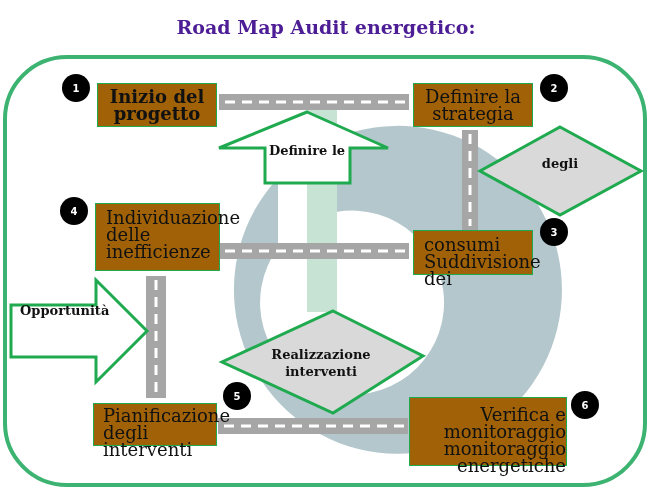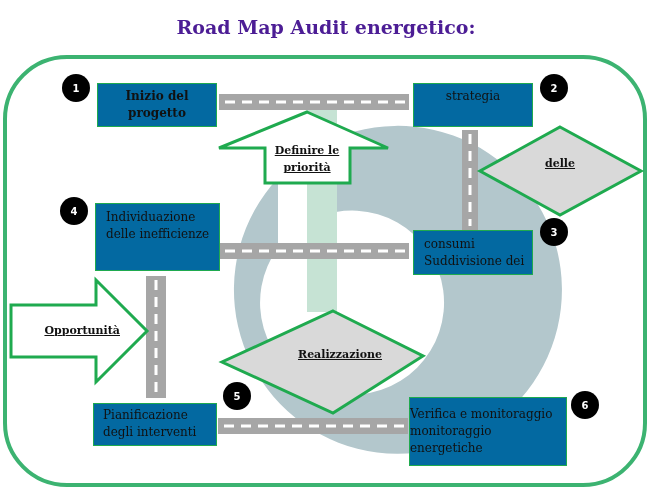--- a/index.html
+++ b/index.html
@@ -1,26 +1,26 @@
 <!DOCTYPE html>
 <html><head>
   <meta charset="utf-8">
   <style>
     html, body { margin: 0; padding: 0; background: #ffffff; }
     body { width: 652px; height: 491px; position: relative; overflow: hidden;
            font-family: "DejaVu Serif", "Liberation Serif", serif; color: #111; }
     .title { position: absolute; left: 0; width: 652px; top: 16px; text-align: center;
              font-family: "DejaVu Serif", serif; font-weight: bold; font-size: 19px; color: #4c1d95; }
     svg.stage { position: absolute; left: 0; top: 0; }
-    .box { position: absolute; background: #0369a1; border: 1.5px solid #1faa4f; box-sizing: border-box;
-           font-size: 12px; line-height: 17px; }
+    .box { position: absolute; background: #a16207; border: 1.5px solid #1faa4f; box-sizing: border-box;
+           font-size: 18px; line-height: 17px; }
     .badge { position: absolute; width: 28px; height: 28px; border-radius: 50%; background: #000;
              color: #fff; font-family: "DejaVu Sans", sans-serif; font-weight: bold; font-size: 10px;
              display: flex; align-items: center; justify-content: center; }
-    .lbl { position: absolute; text-align: center; font-size: 11px; line-height: 17px; font-weight: bold; text-decoration: underline; }
+    .lbl { position: absolute; text-align: center; font-size: 13px; line-height: 17px; font-weight: bold; }
   </style>
 </head>
 <body>
 
 <div class="title">Road Map Audit energetico:</div>
 
 <svg class="stage" width="652" height="491" viewBox="0 0 652 491">
 
   <rect x="5" y="57" width="640" height="428" rx="62" ry="62" fill="none" stroke="#3cb371" stroke-width="4"></rect>
 
@@ -56,51 +56,52 @@
   <polygon points="560,127 641,171 560,215 480,171" fill="#d9d9d9" stroke="#1faa4f" stroke-width="3"></polygon>
 
   <polygon points="333,311 423,356 333,413 222,362" fill="#d9d9d9" stroke="#1faa4f" stroke-width="3"></polygon>
 </svg>
 
 <div class="box" style="left:97px;top:83px;width:120px;height:44px;text-align:center;padding-top:4px;font-weight:bold;">
   <div>Inizio del</div>
   <div>progetto</div>
 </div>
 <div class="box" style="left:413px;top:83px;width:120px;height:44px;text-align:center;padding-top:4px;">
+  <div>Definire la</div>
   <div>strategia</div>
 </div>
 <div class="box" style="left:413px;top:230px;width:120px;height:45px;padding:5px 0 0 10px;">
   <div>consumi</div>
   <div>Suddivisione dei</div>
 </div>
 <div class="box" style="left:95px;top:203px;width:125px;height:68px;padding:5px 0 0 10px;">
   <div>Individuazione</div>
   <div>delle inefficienze</div>
 </div>
 <div class="box" style="left:93px;top:403px;width:124px;height:43px;padding:3px 0 0 9px;">
   <div>Pianificazione</div>
   <div>degli interventi</div>
 </div>
-<div class="box" style="left:409px;top:397px;width:158px;height:69px;text-align:left;padding-top:8px;">
+<div class="box" style="left:409px;top:397px;width:158px;height:69px;text-align:right;padding-top:8px;">
   <div>Verifica e monitoraggio</div>
   <div>monitoraggio energetiche</div>
 </div>
 
 <div class="badge" style="left:62px;top:74px;">1</div>
 <div class="badge" style="left:540px;top:74px;">2</div>
 <div class="badge" style="left:540px;top:218px;">3</div>
 <div class="badge" style="left:60px;top:197px;">4</div>
 <div class="badge" style="left:223px;top:382px;">5</div>
 <div class="badge" style="left:571px;top:391px;">6</div>
 
 <div class="lbl" style="left:262px;top:142px;width:90px;">
   <div>Definire le</div>
-  <div>priorità</div>
 </div>
-<div class="lbl" style="left:20px;top:322px;width:100px;text-align:right;">
+<div class="lbl" style="left:20px;top:302px;width:100px;text-align:left;">
   <div>Opportunità</div>
 </div>
 <div class="lbl" style="left:515px;top:155px;width:90px;">
-  <div>delle</div>
+  <div>degli</div>
 </div>
-<div class="lbl" style="left:290px;top:346px;width:100px;">
+<div class="lbl" style="left:271px;top:346px;width:100px;">
   <div>Realizzazione</div>
+  <div>interventi</div>
 </div>
 
 </body></html>

